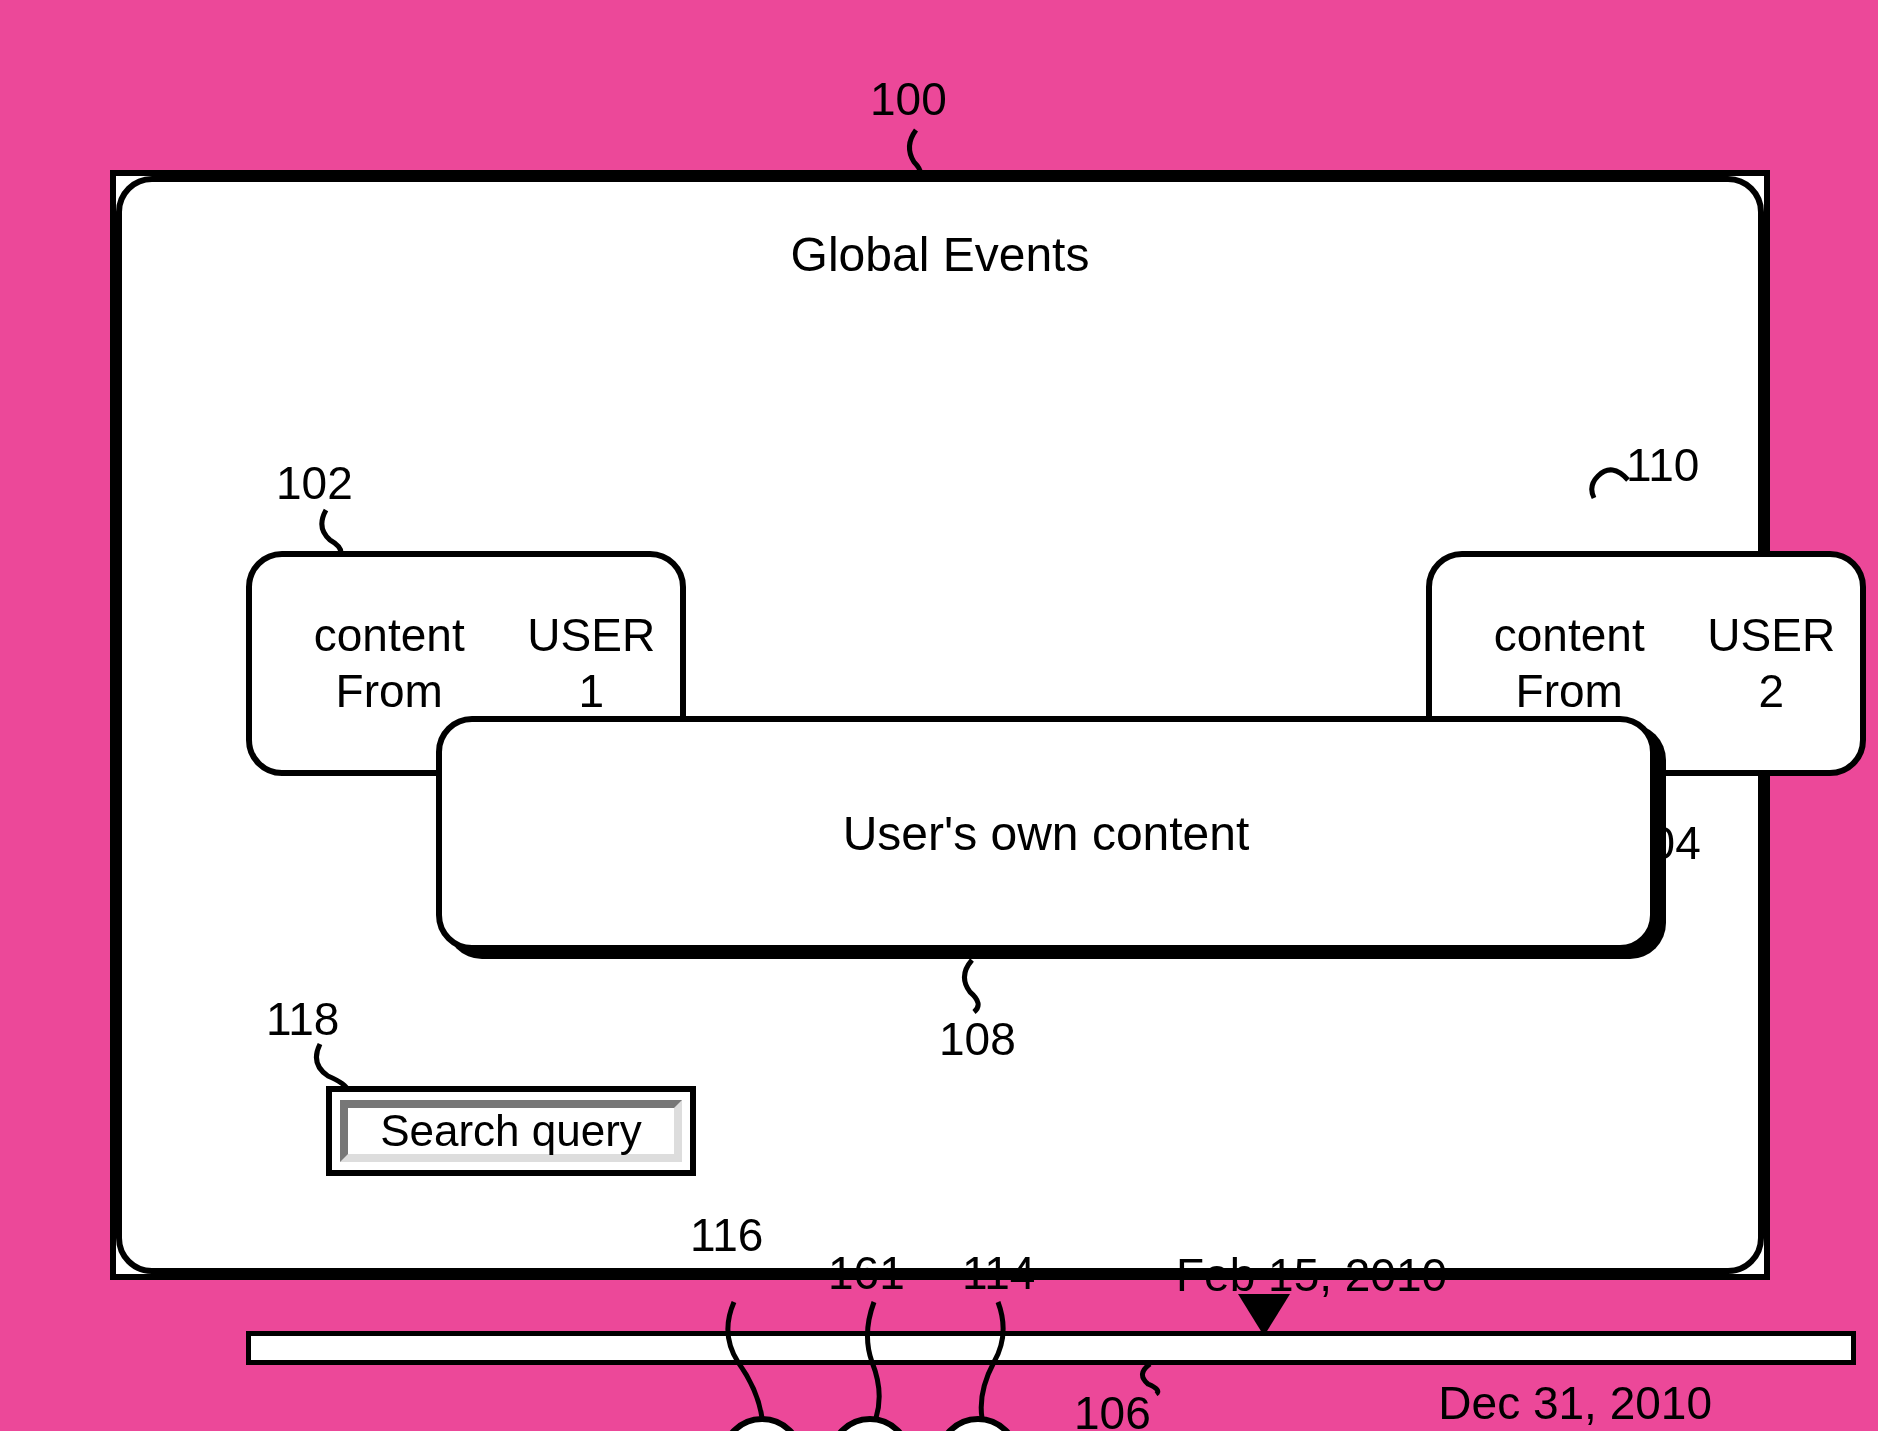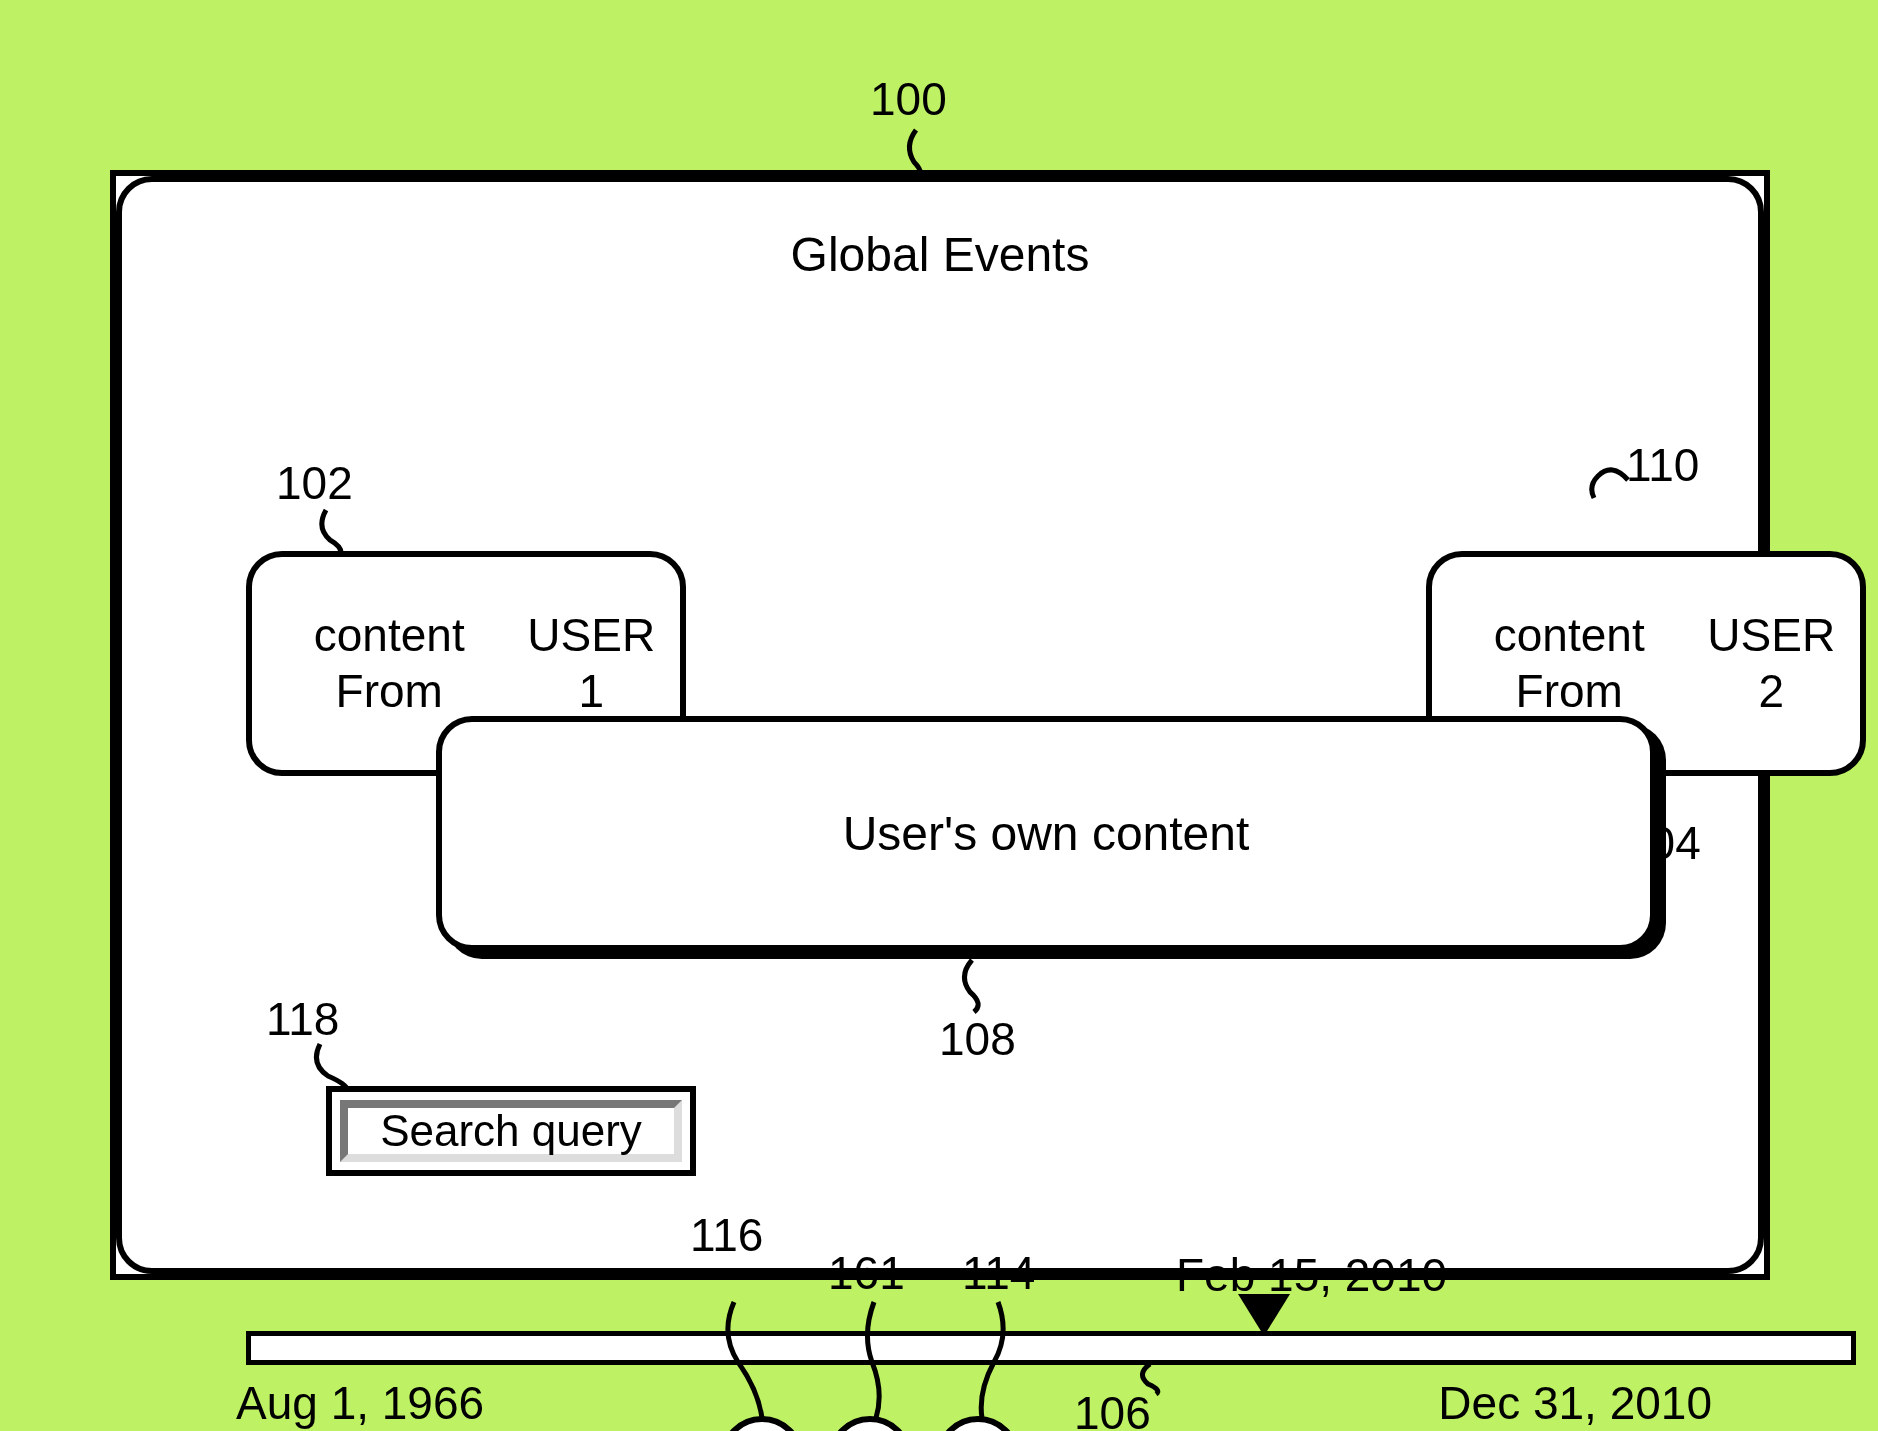--- a/index.html
+++ b/index.html
@@ -4,21 +4,21 @@
 <style>
   * { box-sizing: border-box; }
   html, body {
     margin: 0; padding: 0; background: #fff;
     font-family: Arial, Helvetica, sans-serif;
   }
   .canvas {
     position: relative;
     width: 1878px;
     height: 1431px;
-    background: #bef264;
+    background: #ec4899;
   }
   .outer-frame {
     position: absolute;
     left: 110px; top: 170px;
     width: 1660px; height: 1110px;
     border: 6px solid #000;
     background: #fff;
   }
   .box {
     position: absolute;
@@ -151,21 +151,20 @@
       <span class="line1">User's own content</span>
     </div>
 
     <div class="search-bevel">
       <span class="lbl">Search query</span>
     </div>
 
     <div class="timeline-track"></div>
     <div class="timeline-pointer"></div>
     <div class="timeline-current">Feb 15, 2010</div>
-    <div class="timeline-start">Aug 1, 1966</div>
     <div class="timeline-end">Dec 31, 2010</div>
 
     <div class="ctrl ctrl-rewind">
       <span>
         <svg viewBox="0 0 54 54">
             <g fill="none" stroke="#000" stroke-width="5" stroke-linejoin="round">
           <path d="M26 10 L6 27 L26 44 Z"></path>
               <path d="M48 10 L28 27 L48 44 Z"></path>
         </g>
           </svg>

